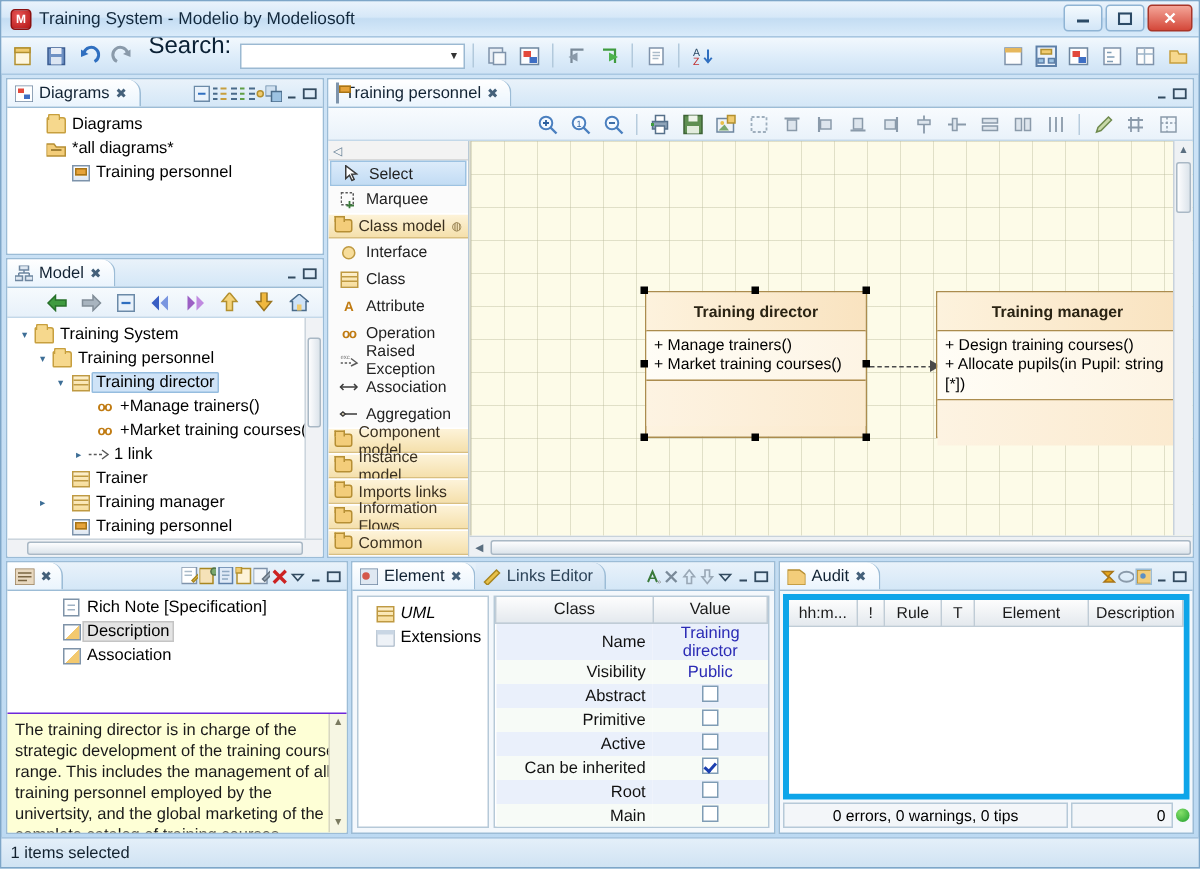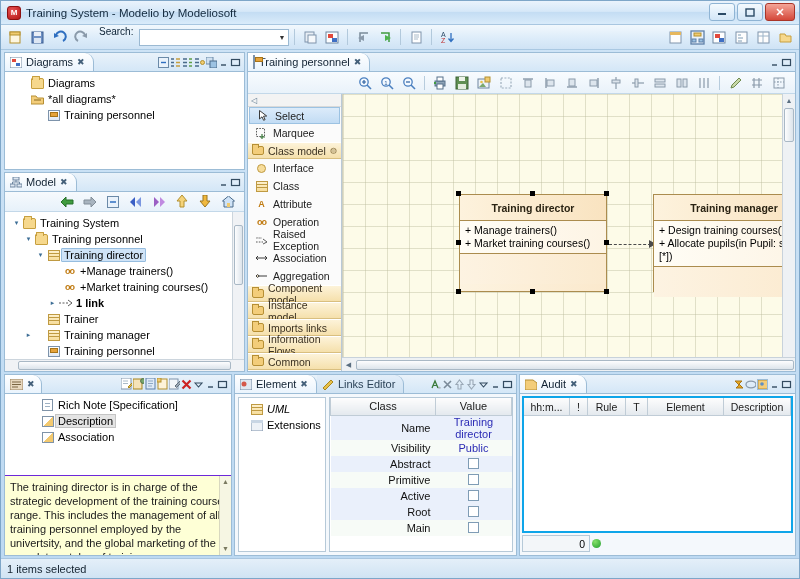--- a/index.html
+++ b/index.html
@@ -58,35 +58,35 @@
     height:25px; flex:0 0 25px; display:flex; align-items:center;
     padding:0 4px; gap:2px;
     background:linear-gradient(to bottom,#f2f8fd,#dbebf9 60%,#cfe3f5);
     border-bottom:1px solid #a9c8e2;
   }
   .tbtn {
     width:20px;height:20px;display:flex;align-items:center;justify-content:center;
     font-size:12px; line-height:1;
   }
   .tsep { width:1px;height:16px;background:#b2c9dc;margin:0 3px; }
-  .searchlbl { font-size:10px; margin:0 4px 12px 6px; color:#0a2034;text-align:center; }
+  .searchlbl { font-size:16px; margin:0 4px 12px 6px; color:#0a2034;text-align:center; }
   .searchbox {
     width:150px;height:17px;border:1px solid #9bb9d2;background:#fff;
     display:flex;align-items:center;justify-content:flex-end;padding-right:3px;
   }
   .searchbox .arrow { font-size:7px; color:#333; }
   .tbspacer { flex:1; }
 
   
   .ic { display:inline-block; position:relative; }
   .ic svg { display:block; }
 
   
   .workarea { flex:1; display:flex; padding:2px 3px 0 3px; gap:2px; min-height:0; }
-  .colL { width:241px; display:flex; flex-direction:column; gap:2px; }
+  .colL { width:212px; display:flex; flex-direction:column; gap:2px; }
   .colR { flex:1; display:flex; flex-direction:column; gap:2px; min-width:0; }
 
   .panel {
     background:#f4f8fc; border:1px solid #9cbcd6;
     display:flex; flex-direction:column; min-height:0; min-width:0;
   }
   .panel-tabs {
     height:19px; flex:0 0 19px; display:flex; align-items:stretch;
     background:linear-gradient(to bottom,#e9f2fa,#d4e7f7);
     border-bottom:1px solid #9cbcd6; position:relative;
@@ -252,21 +252,21 @@
   table.pt tr.even td{background:#f7fbf7;}
   table.pt td.lbl{text-align:right;color:#111;width:58%;}
   table.pt td.val{text-align:center;color:#2b2bb5;}
   .cbx{width:11px;height:11px;border:1px solid #7f9cb5;background:#fff;display:inline-block;position:relative;vertical-align:-1px;}
   .cbx.on:after{
     content:"";position:absolute;left:2px;top:1px;width:3px;height:6px;
     border:solid #1b3fb0;border-width:0 2px 2px 0;transform:rotate(42deg);
   }
 
   
-  .audittbl{flex:1;display:flex;flex-direction:column;min-height:0;border:2px solid #0ea5e9;margin:2px;background:#fff;}
+  .audittbl{flex:1;display:flex;flex-direction:column;min-height:0;border:4px solid #0ea5e9;margin:2px;background:#fff;}
   .audit-hdr{display:flex;height:18px;flex:0 0 18px;}
   .audit-hdr div{
     background:linear-gradient(to bottom,#fdfdfd,#e4e9ee);
     border-right:1px solid #c0ccd6;border-bottom:1px solid #c0ccd6;
     display:flex;align-items:center;justify-content:center;font-size:10.5px;color:#1a1a1a;
   }
   .audit-body{flex:1;background:#fff;}
   .audit-status{
     height:17px;flex:0 0 17px;display:flex;align-items:center;margin:0 2px 3px 2px;gap:2px;
   }
@@ -633,21 +633,21 @@
               <span class="tlbl">+Market training courses()</span>
             </div>
             <div class="trow" style="padding-left:40px;">
               <span class="exp">▸</span>
               <span class="tico">
                 <svg width="14" height="8">
                     <path d="M0,4 h9" stroke="#5a5a5a" stroke-dasharray="2,1.5"></path>
                     <path d="M9,1 L13,4 L9,7" fill="none" stroke="#5a5a5a"></path>
                   </svg>
               </span>
-              <span class="tlbl" style="font-weight:bold;">1 link</span>
+              <span class="tlbl" style="font-weight:normal;">1 link</span>
             </div>
             <div class="trow" style="padding-left:28px;">
               <span class="exp"></span>
               <span class="tico">
                   <span class="classico">
                     <i></i>
                     <i></i>
                   </span>
                 </span>
               <span class="tlbl">Trainer</span>
@@ -1183,20 +1183,24 @@
                 <td class="val"><span class="cbx"></span></td>
               </tr>
               <tr class="even">
                 <td class="lbl">Primitive</td>
                 <td class="val"><span class="cbx"></span></td>
               </tr>
               <tr class="odd">
                 <td class="lbl">Active</td>
                 <td class="val"><span class="cbx"></span></td>
               </tr>
+              <tr class="even">
+                <td class="lbl">Can be inherited</td>
+                <td class="val"><span class="cbx on"></span></td>
+              </tr>
               <tr class="odd">
                 <td class="lbl">Root</td>
                 <td class="val"><span class="cbx"></span></td>
               </tr>
               <tr class="even">
                 <td class="lbl">Main</td>
                 <td class="val"><span class="cbx"></span></td>
               </tr>
             </tbody>
           </table>
@@ -1249,20 +1253,21 @@
           <div style="width:46px;">hh:m...</div>
           <div style="width:18px;">!</div>
           <div style="width:38px;">Rule</div>
           <div style="width:22px;">T</div>
           <div style="width:76px;">Element</div>
           <div style="flex:1;">Description</div>
         </div>
         <div class="audit-body"></div>
       </div>
       <div class="audit-status">
+        <div class="s1">0 errors, 0 warnings, 0 tips</div>
         <div class="s2">0</div>
         <div class="greendot"></div>
       </div>
     </div>
   </div>
 
   <div class="statusbar">
     <span>1 items selected</span>
   </div>
 </div>

